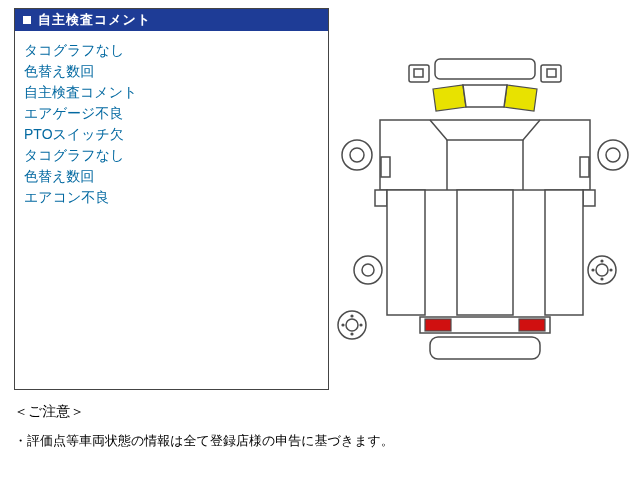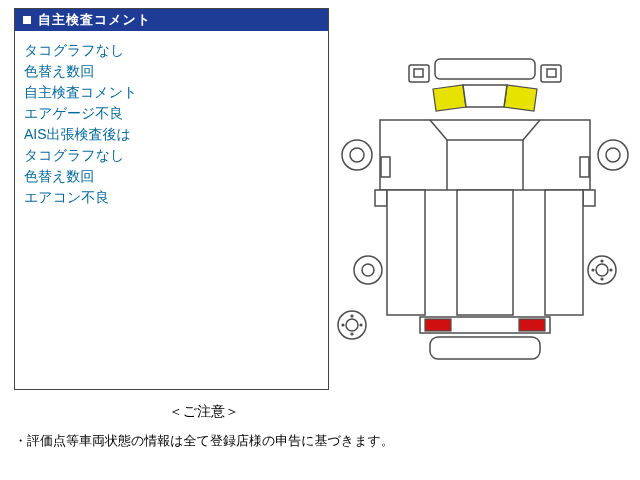--- a/index.html
+++ b/index.html
@@ -14,42 +14,42 @@
   .panel-header{
     height:22px;background:#1e3c96;color:#fff;
     display:flex;align-items:center;gap:7px;padding:0 8px;
     font-size:13px;font-weight:bold;letter-spacing:1px;
   }
   .header-bullet{width:8px;height:8px;background:#fff;display:inline-block;flex:0 0 auto;}
   .comments{padding:9px 9px 0 9px;}
   .comment-item{font-size:14px;line-height:21px;white-space:nowrap;color:#0369a1;}
   .diagram{position:absolute;left:335px;top:45px;}
   .notice{position:absolute;left:14px;top:401px;}
-  .notice-title{font-size:14px;line-height:20px;margin-bottom:6px;color:#000;text-align:center;}
+  .notice-title{font-size:14px;line-height:20px;margin-bottom:6px;color:#000;}
   .notice-line{font-size:13px;line-height:24px;color:#000;white-space:nowrap;margin-top:8px;}
   .ln{fill:#ffffff;stroke:#4d4d4d;stroke-width:1.5;}
   .ln2{fill:none;stroke:#4d4d4d;stroke-width:1.5;}
   .hl{stroke:#4d4d4d;stroke-width:1.2;}
 </style>
 </head>
 <body>
 
 <div id="screen">
 
   <div class="panel">
     <div class="panel-header">
       <span class="header-bullet"></span>
       <span>自主検査コメント</span>
     </div>
     <div class="comments">
         <div class="comment-item">タコグラフなし</div>
         <div class="comment-item">色替え数回</div>
         <div class="comment-item">自主検査コメント</div>
         <div class="comment-item">エアゲージ不良</div>
-        <div class="comment-item">AIS出張検査後は</div>
+        <div class="comment-item">PTOスイッチ欠</div>
         <div class="comment-item">タコグラフなし</div>
         <div class="comment-item">色替え数回</div>
         <div class="comment-item">エアコン不良</div>
       </div>
   </div>
 
   <svg class="diagram" width="300" height="320" viewBox="0 0 300 320">
 
     <rect class="ln" x="100" y="14" width="100" height="20" rx="5"></rect>
 

